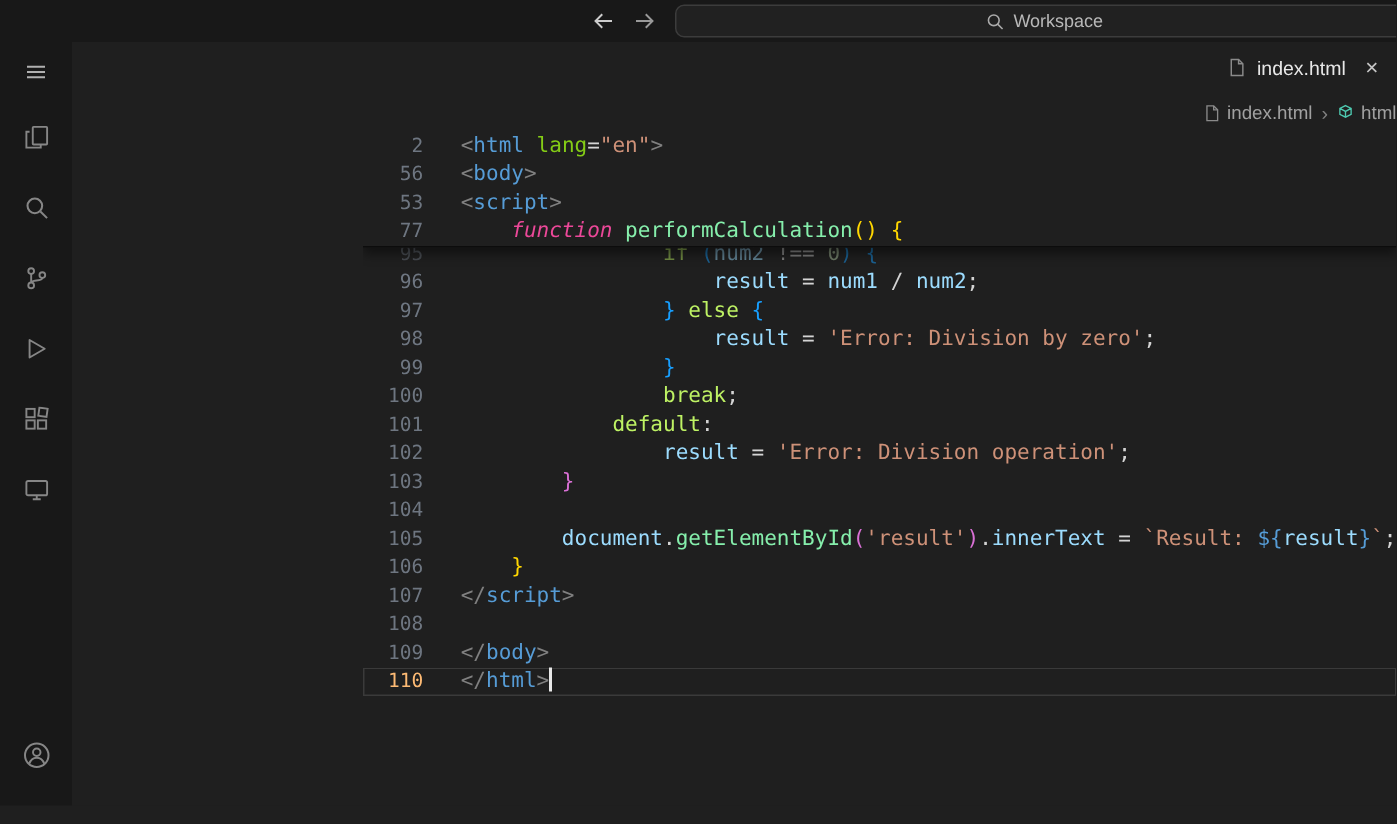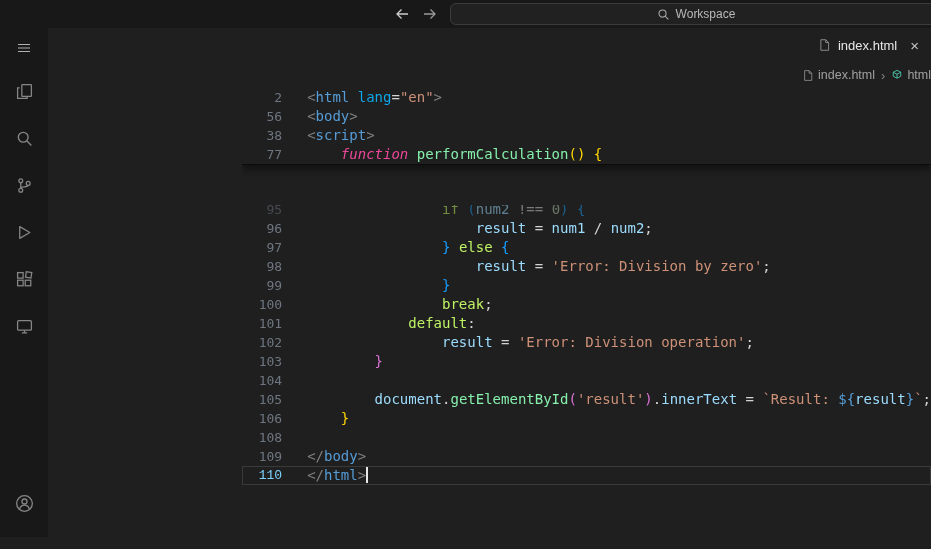--- a/index.html
+++ b/index.html
@@ -41,27 +41,27 @@
 
   
   .editor { flex:1; background:#1f1f1f; font-family:"DejaVu Sans Mono", monospace;
     font-size:14px; position:relative; overflow:hidden; }
   .sticky { position:relative; z-index:3; background:#1f1f1f;
     border-bottom:1px solid #0c0c0c; box-shadow:0 4px 7px rgba(0,0,0,0.45); }
   .line { height:19px; line-height:19px; white-space:pre; display:flex; width:100%; }
   .gutter { flex:0 0 40px; text-align:right; color:#6e7681; font-size:13px; }
   .code-text { padding-left:25px; }
   .line.current { box-shadow: inset 0 0 0 1px #3a3a3a; }
-  .line.current .gutter { color:#7dd3fc;font-family:Liberation Mono, monospace; }
-  .line.clipped { height:14px; overflow:hidden; opacity:0.5;margin-top:40px; }
+  .line.current .gutter { color:#fdba74; }
+  .line.clipped { height:14px; overflow:hidden; opacity:0.5; }
   .line.clipped .gutter, .line.clipped .code-text { margin-top:-5px; }
   .cursor { display:inline-block; width:1.5px; height:16px; background:#e8e8e8; vertical-align:-3px; }
 
   
-  .plain{color:#d4d4d4} .tag{color:#569cd6} .tagp{color:#808080} .attr{color:#0ea5e9}
+  .plain{color:#d4d4d4} .tag{color:#569cd6} .tagp{color:#808080} .attr{color:#84cc16}
   .str{color:#ce9178} .kw{color:#bef264} .kwb{color:#ec4899; font-style:italic}
   .fn{color:#86efac} .vr{color:#9cdcfe} .num{color:#b5cea8}
   .b1{color:#ffd700} .b2{color:#da70d6} .b3{color:#179fff} .tpl{color:#569cd6}
 
   svg { display:block; }
 </style>
 </head>
 <body>
 
 <div class="window">
@@ -175,36 +175,37 @@
               <path d="M8 1.8 13 4.3v5.4L8 12.2 3 9.7V4.3z M8 7v5.2 M3 4.3 8 7l5-2.7"></path>
             </svg>
           <span>html</span>
         </span>
       </div>
 
       <div class="editor">
         <div class="sticky">
             <div class="line"><span class="gutter">2</span><span class="code-text"><span class="tagp">&lt;</span><span class="tag">html</span><span class="plain"> </span><span class="attr">lang</span><span class="plain">=</span><span class="str">"en"</span><span class="tagp">&gt;</span></span></div>
             <div class="line"><span class="gutter">56</span><span class="code-text"><span class="tagp">&lt;</span><span class="tag">body</span><span class="tagp">&gt;</span></span></div>
-            <div class="line"><span class="gutter">38</span><span class="code-text"><span class="tagp">&lt;</span><span class="tag">script</span><span class="tagp">&gt;</span></span></div>
+            <div class="line"><span class="gutter">53</span><span class="code-text"><span class="tagp">&lt;</span><span class="tag">script</span><span class="tagp">&gt;</span></span></div>
             <div class="line"><span class="gutter">77</span><span class="code-text"><span class="plain">    </span><span class="kwb">function</span><span class="plain"> </span><span class="fn">performCalculation</span><span class="b1">(</span><span class="b1">)</span><span class="plain"> </span><span class="b1">{</span></span></div>
           </div>
         <div>
             <div class="line clipped"><span class="gutter">95</span><span class="code-text"><span class="plain">                </span><span class="kw">if</span><span class="plain"> </span><span class="b3">(</span><span class="vr">num2</span><span class="plain"> </span><span class="plain">!==</span><span class="plain"> </span><span class="num">0</span><span class="b3">)</span><span class="plain"> </span><span class="b3">{</span></span></div>
             <div class="line"><span class="gutter">96</span><span class="code-text"><span class="plain">                    </span><span class="vr">result</span><span class="plain"> </span><span class="plain">=</span><span class="plain"> </span><span class="vr">num1</span><span class="plain"> </span><span class="plain">/</span><span class="plain"> </span><span class="vr">num2</span><span class="plain">;</span></span></div>
             <div class="line"><span class="gutter">97</span><span class="code-text"><span class="plain">                </span><span class="b3">}</span><span class="plain"> </span><span class="kw">else</span><span class="plain"> </span><span class="b3">{</span></span></div>
             <div class="line"><span class="gutter">98</span><span class="code-text"><span class="plain">                    </span><span class="vr">result</span><span class="plain"> </span><span class="plain">=</span><span class="plain"> </span><span class="str">'Error: Division by zero'</span><span class="plain">;</span></span></div>
             <div class="line"><span class="gutter">99</span><span class="code-text"><span class="plain">                </span><span class="b3">}</span></span></div>
             <div class="line"><span class="gutter">100</span><span class="code-text"><span class="plain">                </span><span class="kw">break</span><span class="plain">;</span></span></div>
             <div class="line"><span class="gutter">101</span><span class="code-text"><span class="plain">            </span><span class="kw">default</span><span class="plain">:</span></span></div>
             <div class="line"><span class="gutter">102</span><span class="code-text"><span class="plain">                </span><span class="vr">result</span><span class="plain"> </span><span class="plain">=</span><span class="plain"> </span><span class="str">'Error: Division operation'</span><span class="plain">;</span></span></div>
             <div class="line"><span class="gutter">103</span><span class="code-text"><span class="plain">        </span><span class="b2">}</span></span></div>
             <div class="line"><span class="gutter">104</span><span class="code-text"></span></div>
             <div class="line"><span class="gutter">105</span><span class="code-text"><span class="plain">        </span><span class="vr">document</span><span class="plain">.</span><span class="fn">getElementById</span><span class="b2">(</span><span class="str">'result'</span><span class="b2">)</span><span class="plain">.</span><span class="vr">innerText</span><span class="plain"> </span><span class="plain">=</span><span class="plain"> </span><span class="str">`Result: </span><span class="tpl">${</span><span class="vr">result</span><span class="tpl">}</span><span class="str">`</span><span class="plain">;</span></span></div>
             <div class="line"><span class="gutter">106</span><span class="code-text"><span class="plain">    </span><span class="b1">}</span></span></div>
+            <div class="line"><span class="gutter">107</span><span class="code-text"><span class="tagp">&lt;/</span><span class="tag">script</span><span class="tagp">&gt;</span></span></div>
             <div class="line"><span class="gutter">108</span><span class="code-text"></span></div>
             <div class="line"><span class="gutter">109</span><span class="code-text"><span class="tagp">&lt;/</span><span class="tag">body</span><span class="tagp">&gt;</span></span></div>
             <div class="line current"><span class="gutter">110</span><span class="code-text"><span class="tagp">&lt;/</span><span class="tag">html</span><span class="tagp">&gt;</span><span class="cursor"></span></span></div>
           </div>
       </div>
     </div>
   </div>
 </div>
 
 </body></html>

